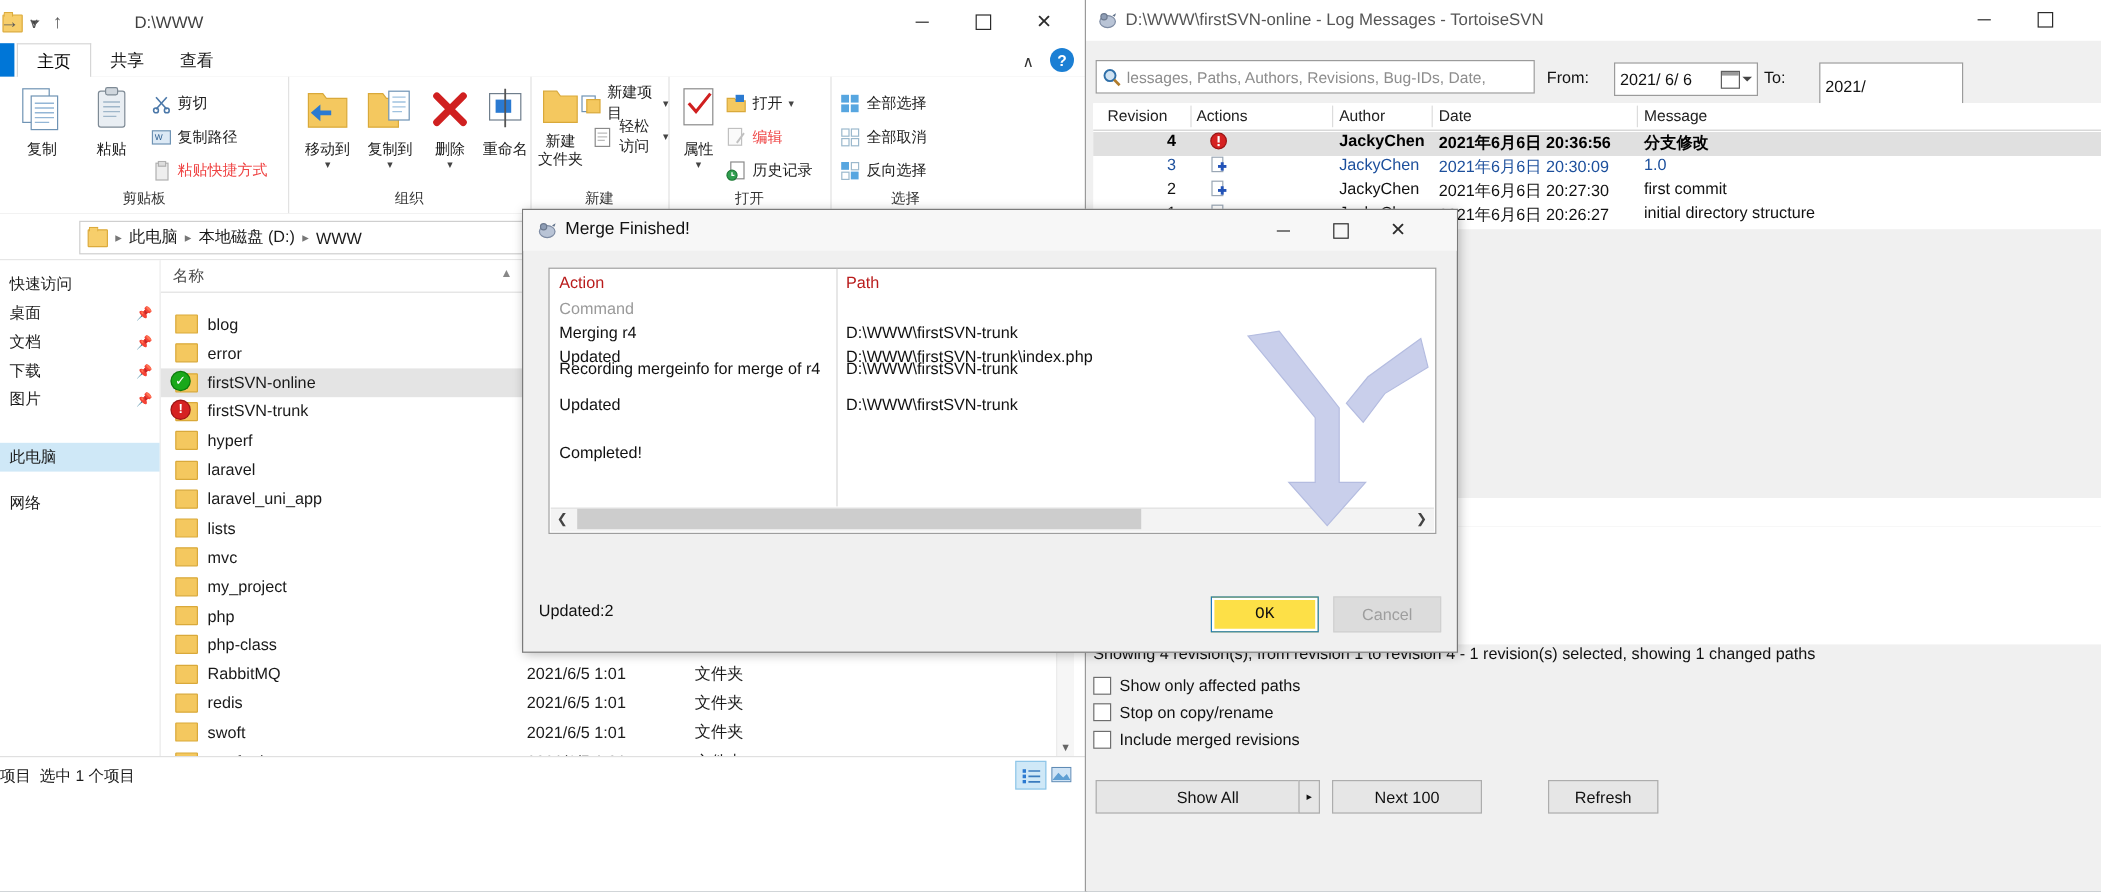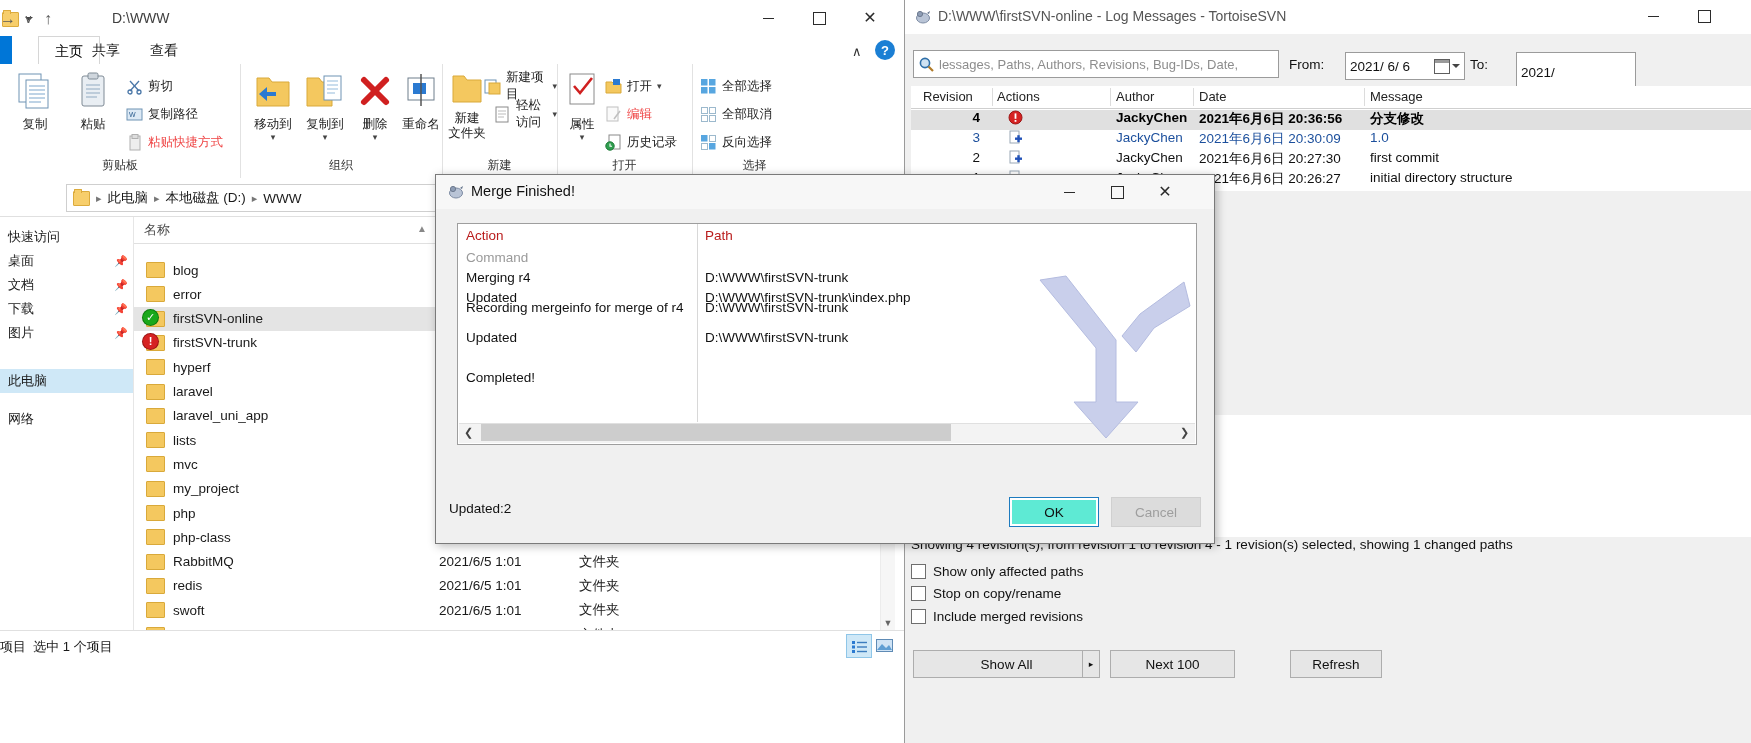--- a/index.html
+++ b/index.html
@@ -182,21 +182,21 @@
   </div>
   <div class="abs win-btn" id="exp-max">
     <span class="glyph-max"></span>
   </div>
   <div class="abs win-btn" id="exp-close">
     <span class="glyph-x">✕</span>
   </div>
 
   <div class="abs" id="ribbon-tabs"></div>
   <div class="abs" id="ribbon-blue"></div>
-  <div class="abs rtab active noselect" style="left:14px;margin-left:24px;"><span>主页</span></div>
+  <div class="abs rtab active noselect" style="left:14px;"><span>主页</span></div>
   <div class="abs rtab noselect" style="left:76px;"><span>共享</span></div>
   <div class="abs rtab noselect" style="left:134px;"><span>查看</span></div>
   <div class="abs noselect" id="chev-up">∧</div>
   <div class="abs noselect" id="help-circle">?</div>
 
   <div class="abs" id="ribbon">
 
     <div class="rgroup" style="left:0;width:240px;">
       <div class="big-btn" style="left:6px;">
         <svg width="36" height="40" viewBox="0 0 36 40">
@@ -771,22 +771,22 @@
         </div>
       </div>
     <div class="abs" id="ml-hscroll"></div>
     <div class="abs hs-arrow" style="left:6px;">❮</div>
     <div class="abs" id="ml-thumb"></div>
     <div class="abs hs-arrow" style="left:722px;">❯</div>
   </div>
 
   <div class="abs noselect" style="left:13px;top:326px;font-size:13.5px;color:#111;">Updated:2</div>
 
-  <div class="abs" style="left:573px;top:322px;width:88px;height:28px;background:#5eead4;border:1px solid #1d7bbf;
-       display:flex;align-items:center;justify-content:center;font-size:13.5px;color:#111;box-shadow:inset 0 0 0 2px #fff;">
+  <div class="abs" style="left:573px;top:322px;width:88px;height:28px;background:#fde047;border:1px solid #1d7bbf;
+       display:flex;align-items:center;justify-content:center;font-size:13.5px;color:#111;box-shadow:inset 0 0 0 2px #fff;font-family:Liberation Mono, monospace;">
     <span>OK</span>
   </div>
   <div class="abs" style="left:675px;top:322px;width:88px;height:28px;background:#dcdcdc;border:1px solid #d0d0d0;
        display:flex;align-items:center;justify-content:center;font-size:13.5px;color:#9e9e9e;">
     <span>Cancel</span>
   </div>
 </div>
 
 <svg class="abs" id="merge-arrow-art" viewBox="0 0 175 175">
   <g fill="#c9cfeb" stroke="#b4bce0" stroke-width="1">

